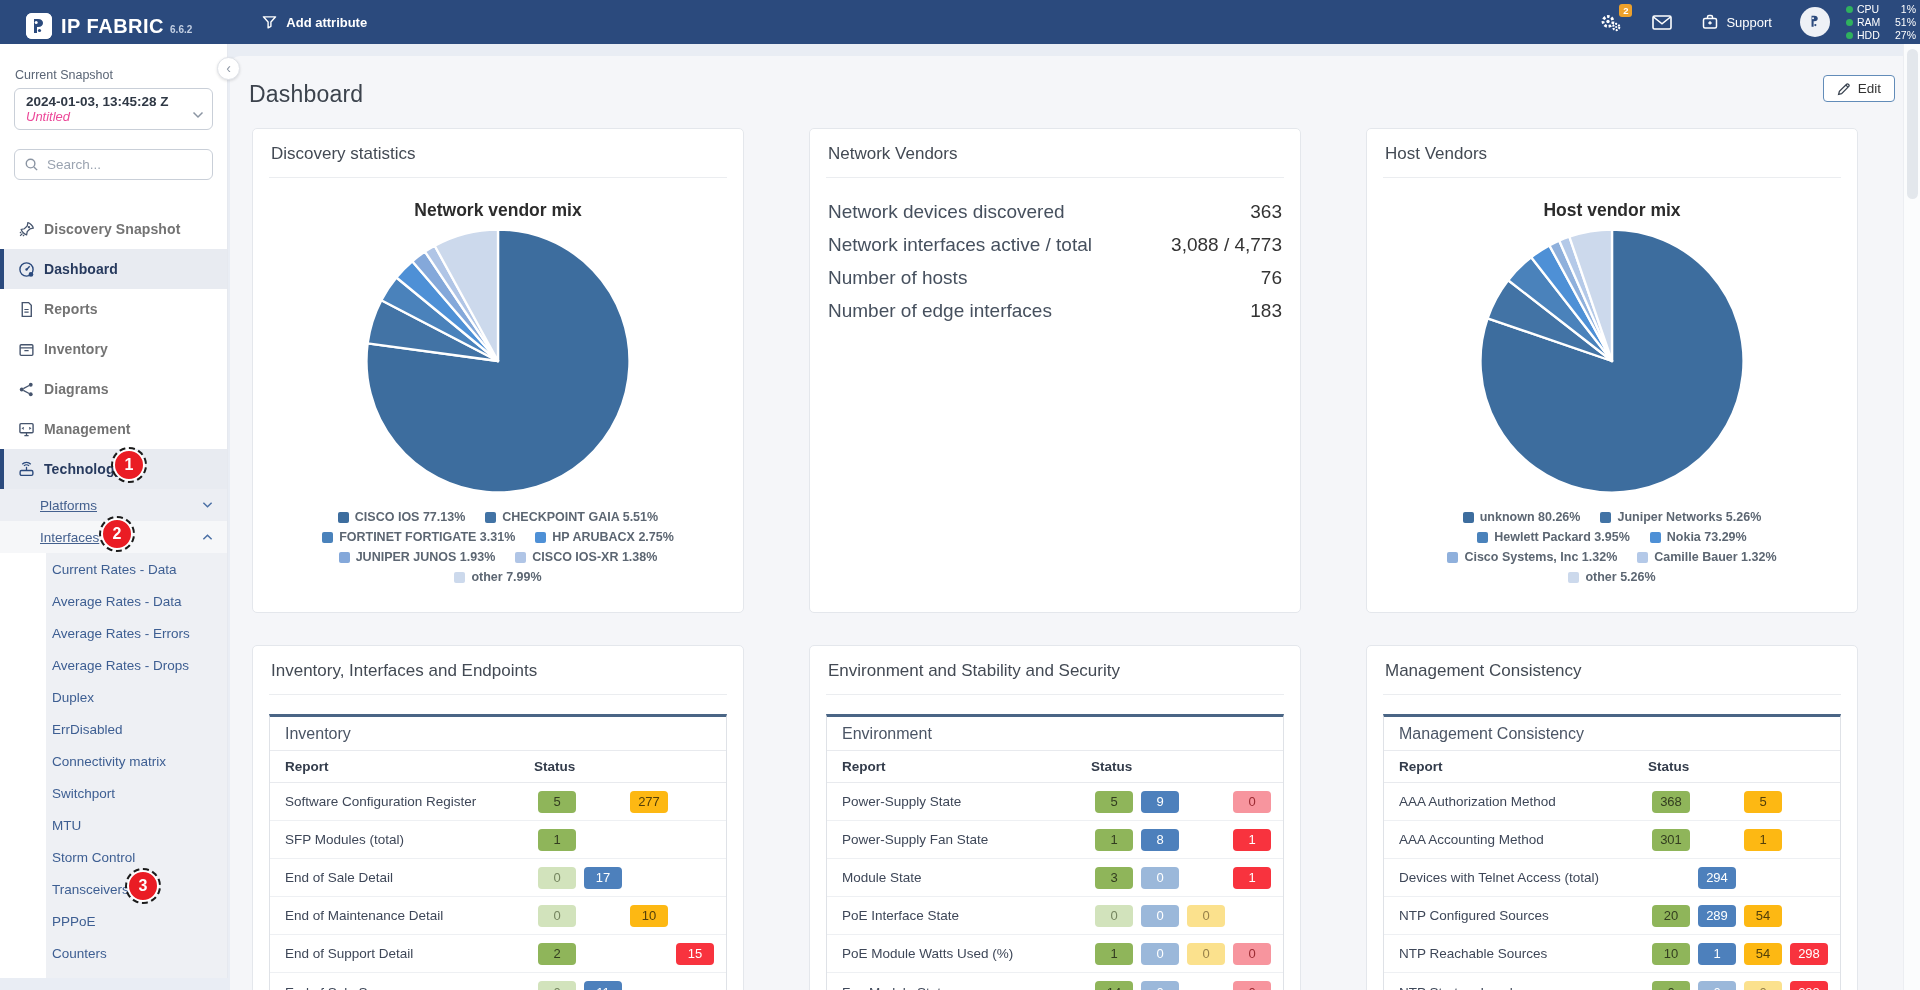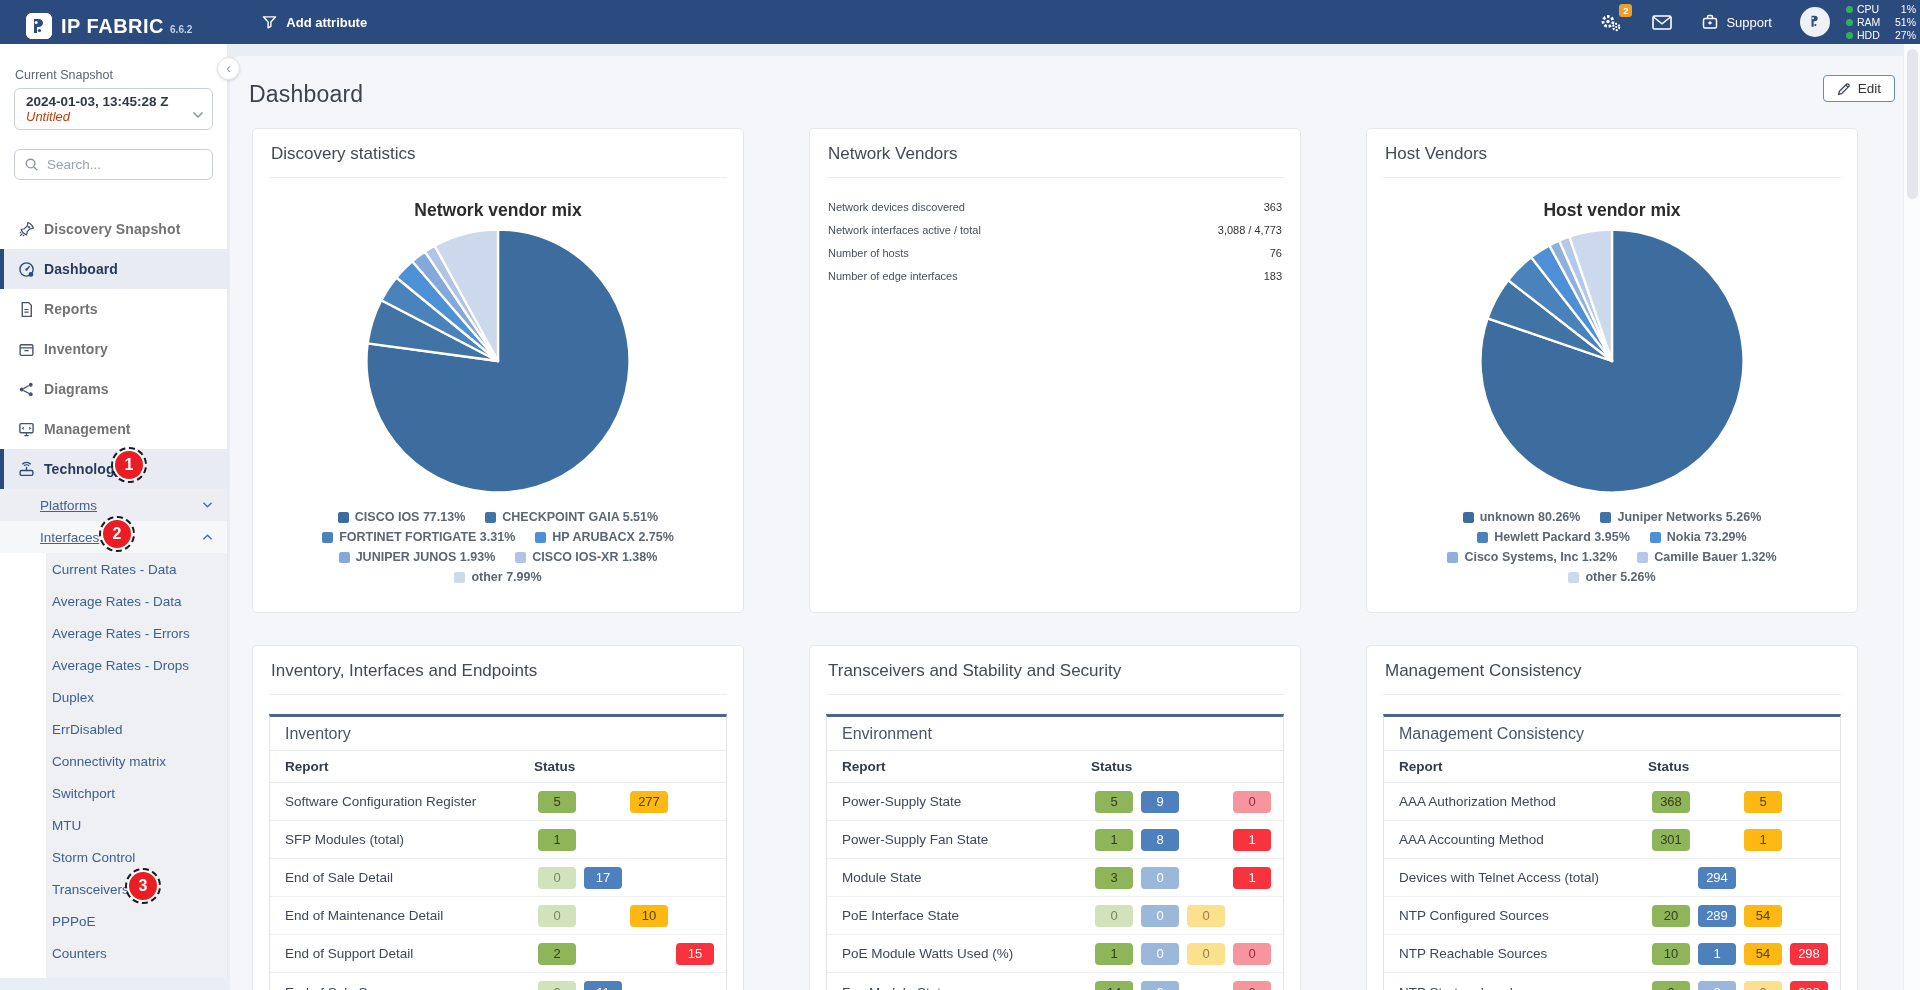--- a/index.html
+++ b/index.html
@@ -23,21 +23,21 @@
   .sys-row { display:flex; align-items:center; font-size:10.5px; color:#fff; line-height:13px; }
   .sys-dot { width:7px; height:7px; border-radius:50%; background:#2fb15e; margin-right:4px; flex:0 0 auto; }
   .sys-lb { flex:1; }
   .sys-val { text-align:right; }
 
   
   .sidebar { position:absolute; left:0; top:44px; width:228px; bottom:12px; background:#fff; z-index:20; overflow:hidden; border-right:1px solid #e6e9ef; }
   .snap-label { font-size:12.5px; color:#5a6575; margin:24px 0 6px 15px; }
   .snap-box { margin:0 14px; border:1px solid #c9cfd8; border-radius:6px; padding:5px 26px 5px 11px; position:relative; cursor:pointer; background:#fff; }
   .snap-dt { font-size:13.5px; font-weight:bold; color:#2f3845; white-space:nowrap; }
-  .snap-name { font-size:13px; font-style:italic; color:#c2410c; }
+  .snap-name { font-size:13px; font-style:italic; color:#ec4899; }
   .snap-chev { position:absolute; right:8px; top:16px; color:#8b95a3; }
   .search-box { margin:19px 14px 0; border:1px solid #c9cfd8; border-radius:6px; height:31px; display:flex; align-items:center; padding:0 9px; background:#fff; }
   .search-box input { border:none; outline:none; font-size:13.5px; color:#3c4656; margin-left:8px; width:150px; font-family:"Liberation Sans",sans-serif; background:transparent; }
   .search-box input::placeholder { color:#9aa3b0; }
   .nav { margin-top:29px; }
   .nav-item { height:40px; display:flex; align-items:center; padding-left:18px; cursor:pointer; color:#737373; }
   .nav-ic { width:17px; height:17px; margin-right:9px; color:#45546d; display:flex; }
   .nav-ic svg { width:17px; height:17px; }
   .nav-lb { font-size:14px; font-weight:bold; letter-spacing:.1px; }
   .nav-item.active { background:#e8ebf1; border-left:4px solid #2b4a7d; padding-left:14px; color:#273a5e; }
@@ -67,21 +67,21 @@
   .chart-title { text-align:center; font-size:17.5px; font-weight:bold; color:#2c2c2c; margin-top:22px; }
   .pie-wrap { display:flex; justify-content:center; margin-top:3px; }
   .pie-wrap svg { width:274px; height:274px; }
   .legend { margin-top:12px; display:flex; flex-direction:column; gap:6px; align-items:center;font-weight:bold; }
   .legend-row { display:flex; gap:20px; justify-content:center; }
   .legend-item { display:flex; align-items:center; gap:6px; font-size:12.5px; color:#5c6672; cursor:pointer; }
   .swatch { width:11px; height:11px; border-radius:2px; flex:0 0 auto; }
 
   
   .stat-rows { margin-top:17px; }
-  .stat-row { display:flex; justify-content:space-between; font-size:11px; color:#46505e; padding:5.5px 2px; }
+  .stat-row { display:flex; justify-content:space-between; font-size:19px; color:#46505e; padding:5.5px 2px; }
   .stat-val { color:#333; }
 
   
   .subpanel { margin-top:19px; border:1px solid #dfe2e7; border-top:3px solid #4a6585; background:#fff; }
   .subtitle { font-size:16px; color:#4b5565; padding:8px 15px 7px; }
   .thead { display:grid; grid-template-columns:1fr 46px 46px 46px 46px; border-top:1px solid #e8eaee; border-bottom:1px solid #e8eaee; padding:8px 8px 8px 15px; font-size:13.5px; font-weight:bold; color:#333c4b; }
   .thead .col-status { grid-column:2/6; }
   .trow { display:grid; grid-template-columns:1fr 46px 46px 46px 46px; align-items:center; height:38px; border-bottom:1px solid #eef0f3; padding:0 8px 0 15px; font-size:13.5px; color:#3e4758; }
   .trow:last-child { border-bottom:none; }
   .slot { display:flex; justify-content:center; }
@@ -524,21 +524,21 @@
               <span class="slot">
                 <span class="badge b-b">11</span>
               </span>
               <span class="slot"></span>
               <span class="slot"></span>
             </div>
           </div>
       </div>
 
       <div class="card">
-        <div class="card-title">Transceivers and Stability and Security</div>
+        <div class="card-title">Environment and Stability and Security</div>
         <div class="card-divider"></div>
         <div class="subpanel" id="table-environment">
             <div class="subtitle">Environment</div>
             <div class="thead">
               <span>Report</span>
               <span class="col-status">Status</span>
             </div>
             <div class="trow">
               <span>Power-Supply State</span>
               <span class="slot">

